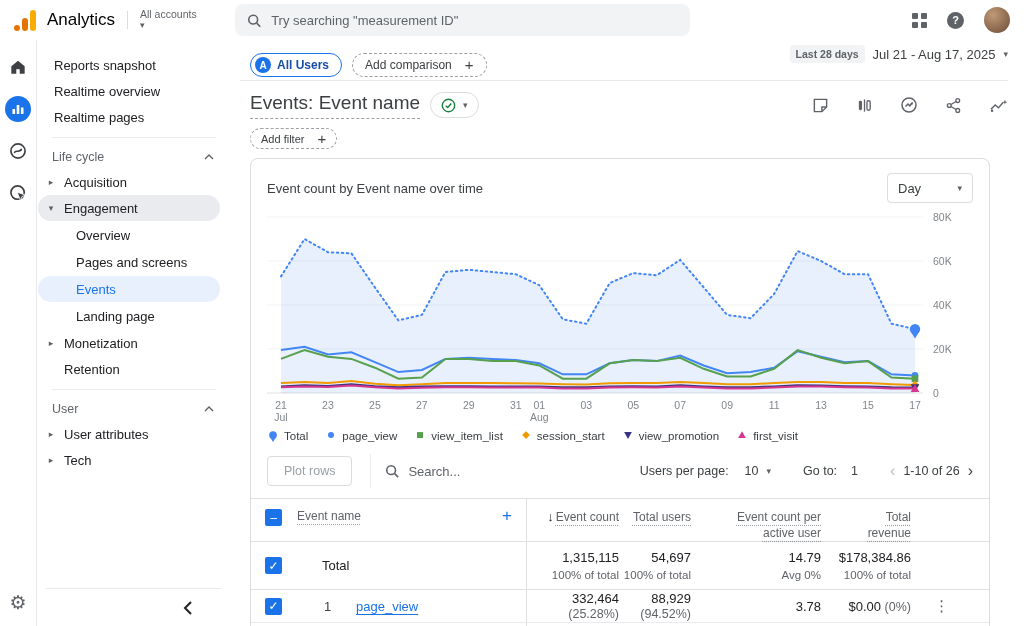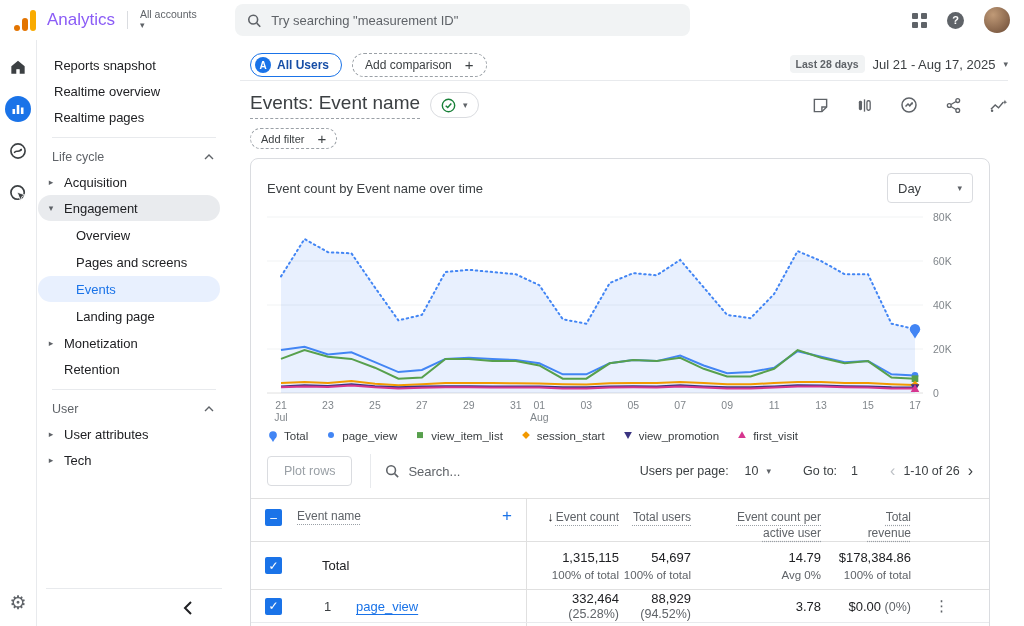--- a/index.html
+++ b/index.html
@@ -5,21 +5,21 @@
   * { box-sizing: border-box; margin: 0; padding: 0; }
   html,body { width:1024px; height:626px; overflow:hidden; background:#fff;
     font-family:"Liberation Sans", sans-serif; color:#202124; }
 
   
   .topbar{position:fixed;top:0;left:0;right:0;height:40px;background:#fff;display:flex;align-items:center;padding:0 14px;z-index:10;}
   .ga-mark{position:relative;width:24px;height:22px;display:inline-block;}
   .ga-mark .b1{position:absolute;left:0;bottom:0;width:6px;height:6px;border-radius:50%;background:#E37400;}
   .ga-mark .b2{position:absolute;left:8px;bottom:0;width:6px;height:13px;border-radius:3px;background:#E37400;}
   .ga-mark .b3{position:absolute;left:16px;bottom:0;width:6px;height:21px;border-radius:3px;background:#F9AB00;}
-  .brand{font-size:17px;color:#8b5cf6;margin-left:9px;}
+  .brand{font-size:17px;color:#000000;margin-left:9px;}
   .top-vdiv{width:1px;height:18px;background:#dadce0;margin:0 12px;}
   .account{display:flex;flex-direction:column;align-items:flex-start;font-size:10.5px;color:#5f6368;line-height:11px;}
   .account .caret{font-size:9px;color:#5f6368;}
   .gsearch{position:absolute;left:235px;top:4px;width:455px;height:32px;background:#f1f3f4;border-radius:8px;display:flex;align-items:center;padding:0 12px;}
   .gsearch input{border:none;background:transparent;outline:none;font-size:13px;color:#3c4043;width:100%;margin-left:10px;font-family:"Liberation Sans",sans-serif;}
   .gsearch input::placeholder{color:#5f6368;}
   .top-right{position:absolute;right:14px;top:0;height:40px;display:flex;align-items:center;gap:20px;}
   .apps-grid{display:grid;grid-template-columns:6px 6px;grid-gap:3px;}
   .apps-grid i{width:6px;height:6px;background:#5f6368;border-radius:1px;}
   .help-ic{width:17px;height:17px;border-radius:50%;background:#5f6368;color:#fff;font-size:11px;font-weight:bold;display:flex;align-items:center;justify-content:center;}
@@ -43,21 +43,21 @@
   .s-sub.sel{background:#e8f0fe;color:#1a73e8;border-radius:14px;margin-right:10px;}
   .s-foot{position:absolute;bottom:0;left:0;right:0;height:38px;border-top:1px solid #e8eaed;display:flex;align-items:center;justify-content:flex-end;padding-right:30px;margin:0 8px;}
 
   
   .main{position:fixed;left:230px;top:40px;right:0;bottom:0;background:#fff;}
   .cmp-row{position:absolute;top:13px;left:20px;display:flex;gap:10px;align-items:center;}
   .pill-au{height:24px;border:1px solid #1a73e8;border-radius:13px;display:flex;align-items:center;gap:6px;padding:0 12px 0 4px;font-size:12px;font-weight:bold;color:#174ea6;cursor:pointer;}
   .a-badge{width:16px;height:16px;border-radius:50%;background:#1a73e8;color:#fff;font-size:10px;font-weight:bold;display:flex;align-items:center;justify-content:center;}
   .pill-dash{height:24px;border:1px dashed #9aa0a6;border-radius:13px;display:flex;align-items:center;gap:13px;padding:0 12px;font-size:12px;color:#3c4043;cursor:pointer;}
   .pill-dash .plus{font-size:15px;color:#3c4043;line-height:12px;}
-  .date-row{position:absolute;top:15px;right:16px;display:flex;align-items:center;gap:8px;text-align:right;}
+  .date-row{position:absolute;top:5px;right:16px;display:flex;align-items:center;gap:8px;text-align:right;}
   .date-badge{background:#f1f3f4;border-radius:4px;font-size:10.5px;font-weight:bold;color:#5f6368;padding:3px 6px;}
   .date-text{font-size:13px;color:#3c4043;}
   .caret{font-size:9px;color:#5f6368;}
   .hr1{position:absolute;top:40px;left:10px;right:16px;border-top:1px solid #e8eaed;}
   .title-row{position:absolute;top:49px;left:20px;right:16px;display:flex;align-items:center;height:32px;}
   .page-title{font-size:19px;color:#3c4043;border-bottom:1px dashed #9aa0a6;padding-bottom:4px;}
   .check-pill{margin-left:10px;border:1px solid #dadce0;border-radius:14px;height:26px;display:flex;align-items:center;gap:7px;padding:0 10px;cursor:pointer;}
   .title-icons{margin-left:auto;display:flex;gap:27px;align-items:center;}
   .title-icons .ic{cursor:pointer;display:flex;}
   .filter-row{position:absolute;top:88px;left:20px;}

